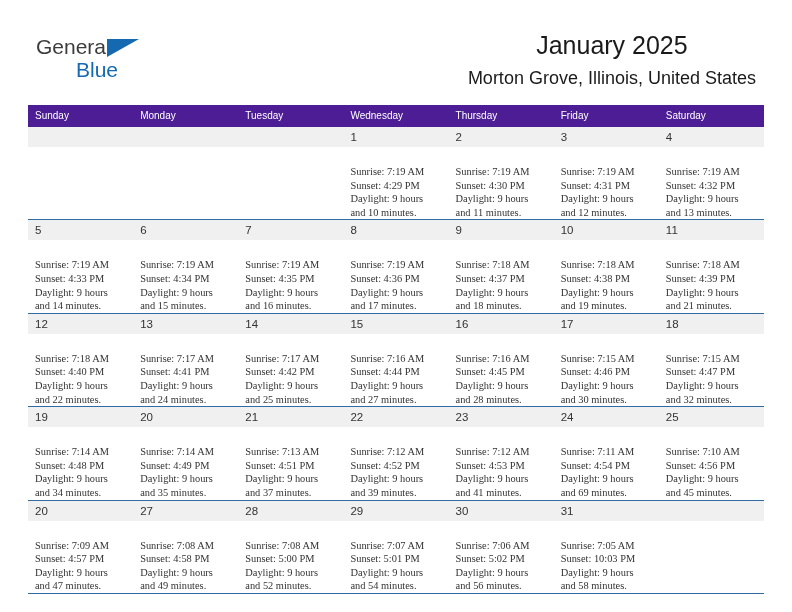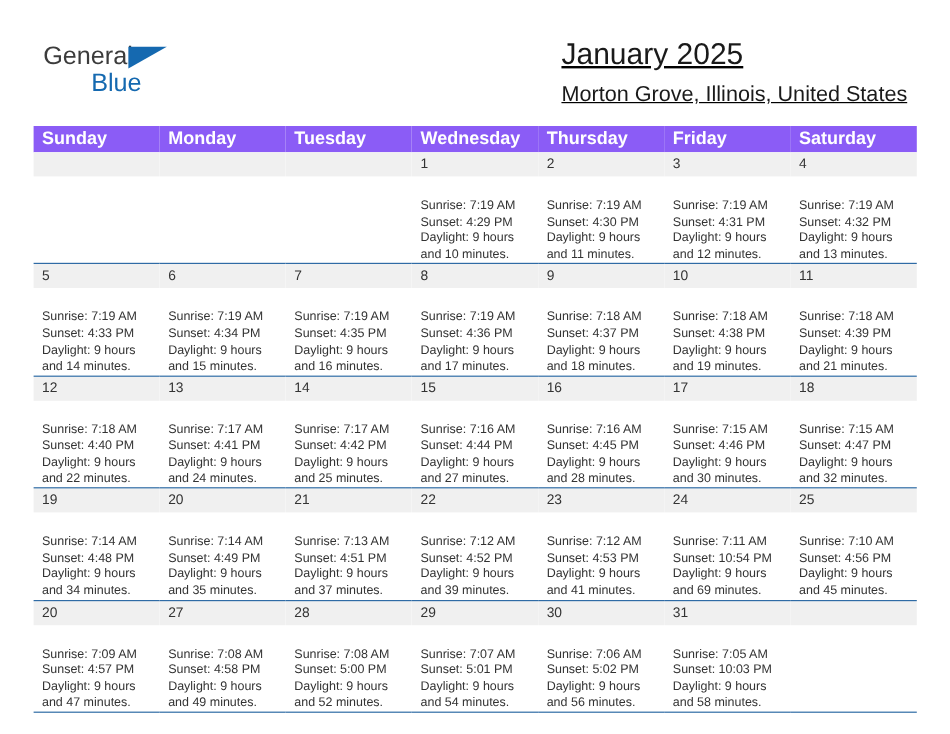--- a/index.html
+++ b/index.html
@@ -61,22 +61,21 @@
     font-size: 21px;
     line-height: 22px;
     color: #1569b0;
     font-family: "Liberation Sans", sans-serif;
   }
 
   .title-block {
     position: absolute;
     right: 36px;
     top: 30px;
-    text-align: left;
-    text-decoration: underline;
+    text-align: center;
   }
   .cal-title {
     font-size: 25px;
     line-height: 30px;
     color: #1a1a1a;
     font-weight: normal;
     font-family: "Liberation Sans", sans-serif;
     white-space: nowrap;
   }
   .cal-subtitle {
@@ -91,24 +90,24 @@
   
   .calendar {
     position: absolute;
     left: 28px;
     top: 105px;
     width: 736px;
     border-collapse: collapse;
     table-layout: fixed;
   }
   .calendar th {
-    background: #8b5cf6;
+    background: #4c1d95;
     color: #ffffff;
-    font-weight: bold;
-    font-size: 15px;
+    font-weight: normal;
+    font-size: 10px;
     line-height: 14px;
     text-align: left;
     padding: 4px 0 4px 7px;
     height: 19px;
     box-sizing: border-box;
     border: none;
   }
   .calendar td {
     width: 105.14px;
     height: 89px;
@@ -129,20 +128,21 @@
     box-sizing: border-box;
   }
   .daynum.empty {
     color: transparent;
   }
   .details {
     padding: 18px 5px 0 7px;
     font-size: 10.4px;
     line-height: 13.6px;
     color: #333333;
+    font-family: Liberation Serif, serif;
   }
   .details .line {
     display: block;
     white-space: nowrap;
   }
 </style>
 </head>
 <body>
 
 <div class="page">
@@ -398,21 +398,21 @@
               <span class="line">Sunrise: 7:12 AM</span>
               <span class="line">Sunset: 4:53 PM</span>
               <span class="line">Daylight: 9 hours</span>
               <span class="line">and 41 minutes.</span>
             </div>
           </td>
           <td>
             <span class="daynum">24</span>
             <div class="details">
               <span class="line">Sunrise: 7:11 AM</span>
-              <span class="line">Sunset: 10:54 PM</span>
+              <span class="line">Sunset: 4:54 PM</span>
               <span class="line">Daylight: 9 hours</span>
               <span class="line">and 69 minutes.</span>
             </div>
           </td>
           <td>
             <span class="daynum">25</span>
             <div class="details">
               <span class="line">Sunrise: 7:10 AM</span>
               <span class="line">Sunset: 4:56 PM</span>
               <span class="line">Daylight: 9 hours</span>

